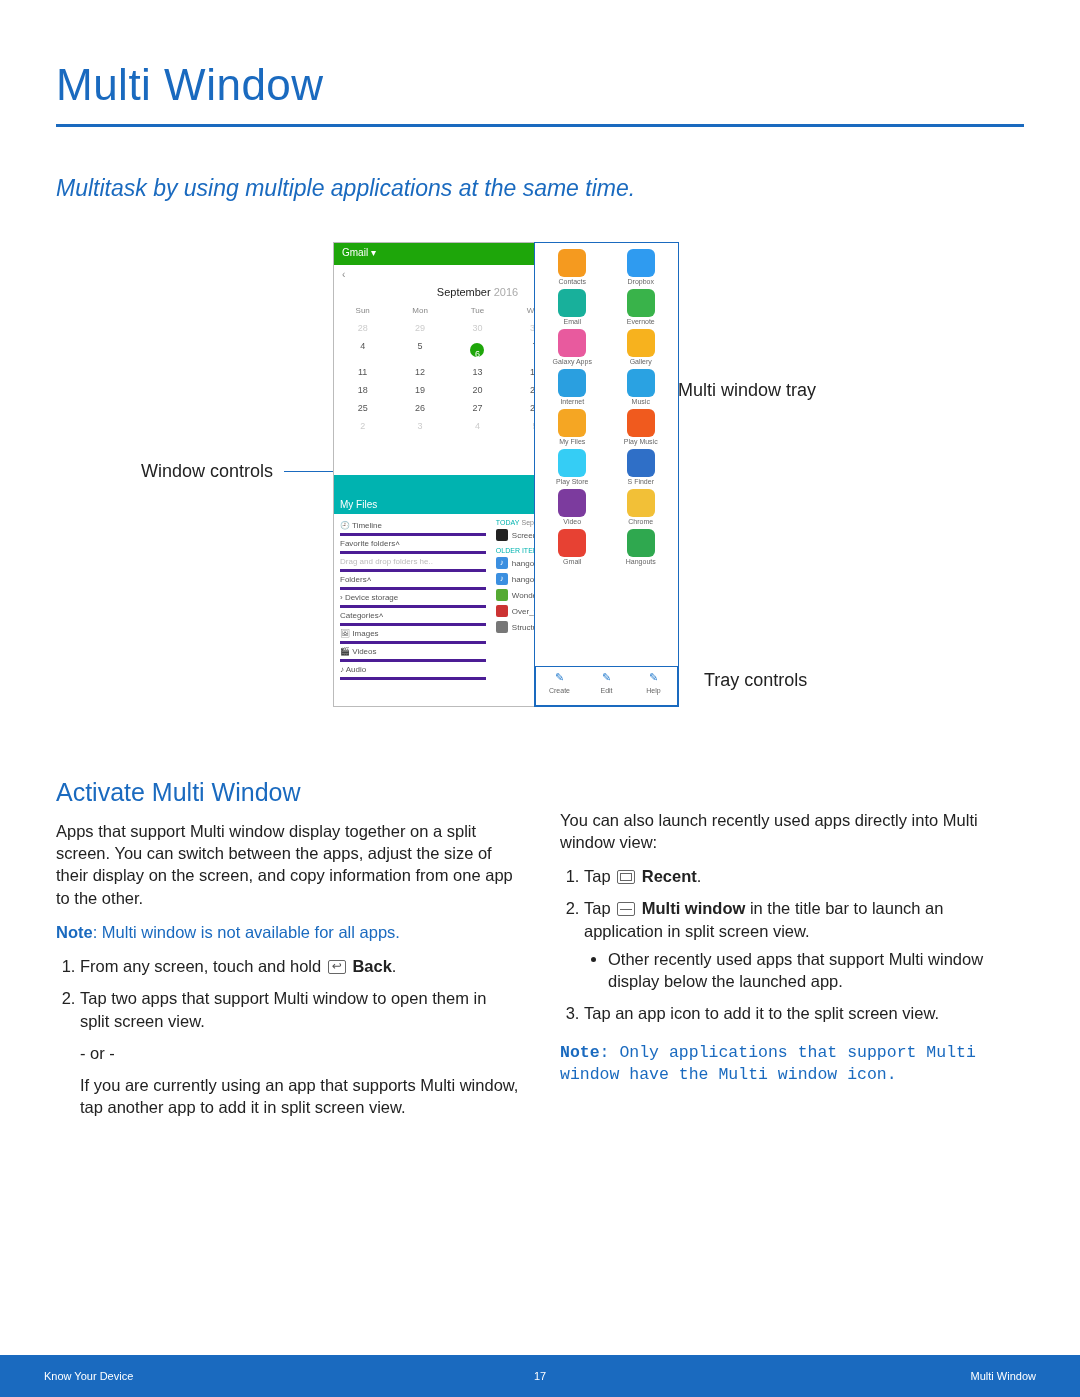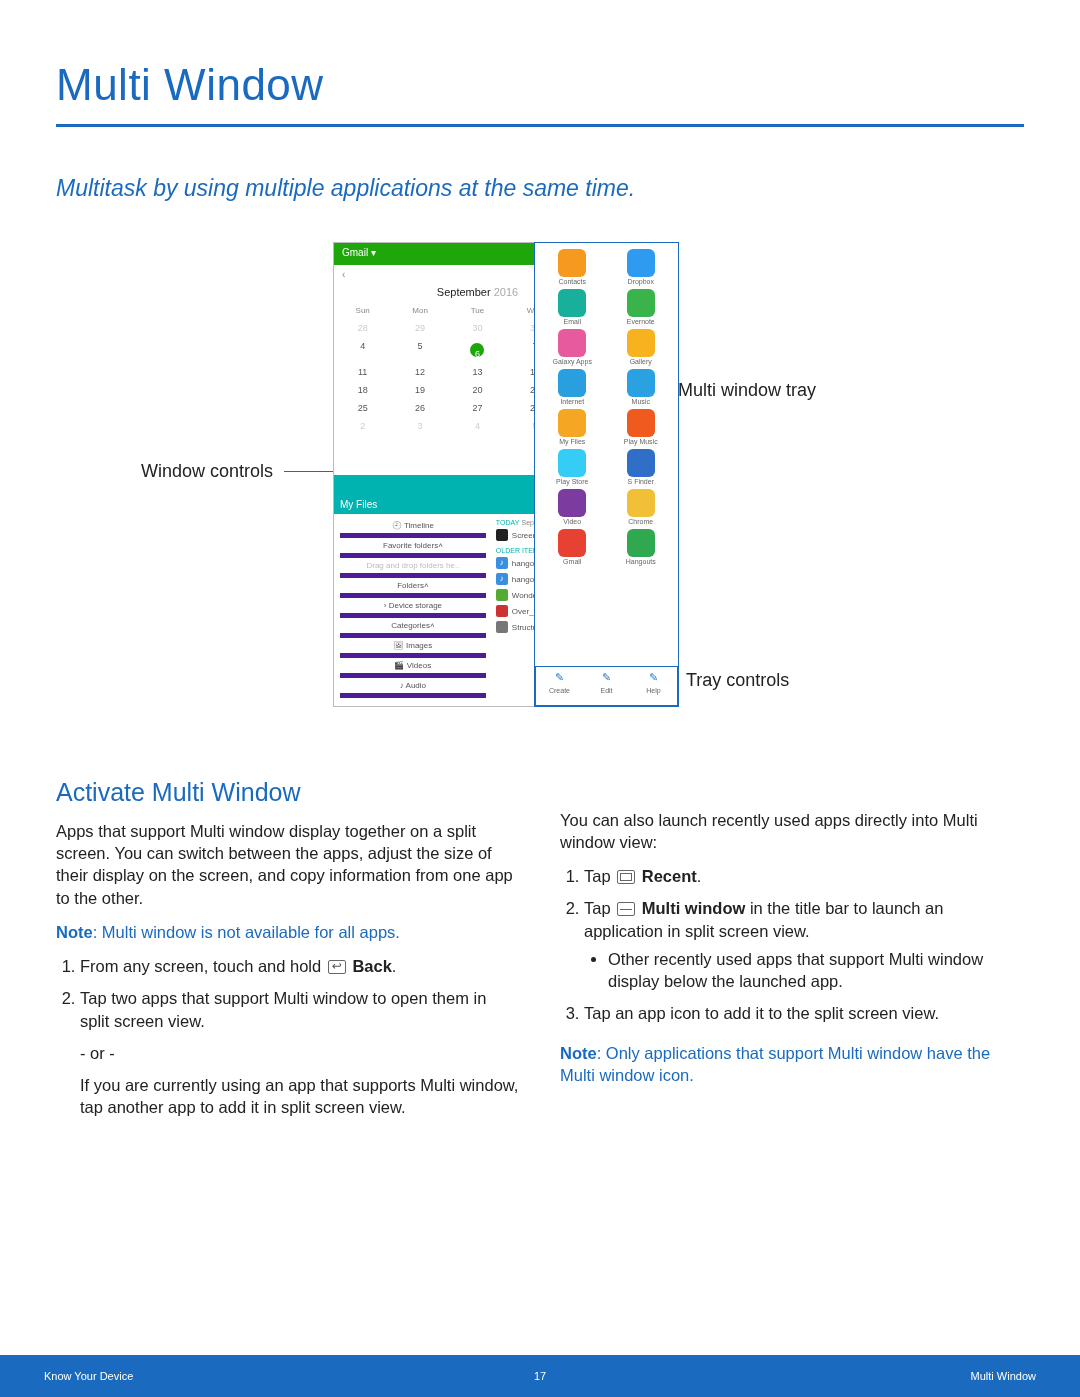--- a/index.html
+++ b/index.html
@@ -70,21 +70,21 @@
   .win-ctrl .ico-row {
     position:absolute; right:2px; top:1px; display:flex; gap:1px;
     outline:1px solid #1a6abf;
   }
   .win-ctrl .ico-row span{
     width:18px;height:16px;background:#e8e8e8;font-size:10px;text-align:center;line-height:16px;color:#444;
   }
   .files-hdr { background:#00b3b0; color:#fff; font-size:10px; padding:4px 6px; }
   .files-body { flex:1; display:flex; font-size:8px; }
   .files-left { width:55%; padding:4px 6px; color:#555; }
-  .files-left .row{ padding:3px 0; border-bottom:5px solid #4c1d95; display:flex; justify-content:center;}
+  .files-left .row{ padding:3px 0; border-bottom:3px solid #4c1d95; display:flex; justify-content:flex-start;}
   .files-right { width:45%; padding:4px 4px; color:#555; }
   .files-right .lbl{ color:#00b3b0; font-size:7px; }
   .files-right .it{ display:flex; align-items:center; gap:4px; padding:2px 0; }
   .files-right .sq{ width:12px;height:12px;background:#3b8fe0;border-radius:2px; font-size:8px;color:#fff;text-align:center;line-height:12px; }
   
   .tray {
     position: absolute;
     left: 478px;
     top: 6px;
     width: 145px;
@@ -143,21 +143,21 @@
   <div class="subtitle">Multitask by using multiple applications at the same time.</div>
 
   <div class="diagram">
 
     <div class="callout" style="left:85px; top:225px;">Window controls</div>
     <div class="line" style="left:228px; top:235px; width:188px;"></div>
 
     <div class="callout" style="left:622px; top:144px;">Multi window tray</div>
     <div class="line" style="left:569px; top:154px; width:50px;"></div>
 
-    <div class="callout" style="left:630px; top:434px;">Tray controls</div>
+    <div class="callout" style="left:648px; top:434px;">Tray controls</div>
     <div class="line" style="left:569px; top:444px; width:50px;"></div>
 
     <div class="phone">
       <div class="cal-top">Gmail ▾</div>
       <div class="cal-body">
         <div style="display:flex;justify-content:space-between;padding:4px 8px 0;color:#888;font-size:10px;">
           <span>‹</span>
           <span></span>
           <span>›</span>
         </div>
@@ -385,21 +385,21 @@
           <span>Tap </span><span class="icon-inline icon-recent"></span> <b>Recent</b><span>.</span>
         </li>
         <li>
           <span>Tap </span><span class="icon-inline icon-mw"></span> <b>Multi window</b><span> in the title bar to launch an application in split screen view.</span>
           <ul class="ul">
             <li>Other recently used apps that support Multi window display below the launched app.</li>
           </ul>
         </li>
         <li>Tap an app icon to add it to the split screen view.</li>
       </ol>
-      <p class="note" style="margin-top:17px;">
+      <p class="note" style="margin-top:17px;font-family:Liberation Mono, monospace;">
         <b>Note</b><span>: Only applications that support Multi window have the Multi window icon.</span>
       </p>
     </div>
   </div>
 </div>
 
 <div class="footer">
   <span>Know Your Device</span>
   <span class="center">17</span>
   <span>Multi Window</span>

